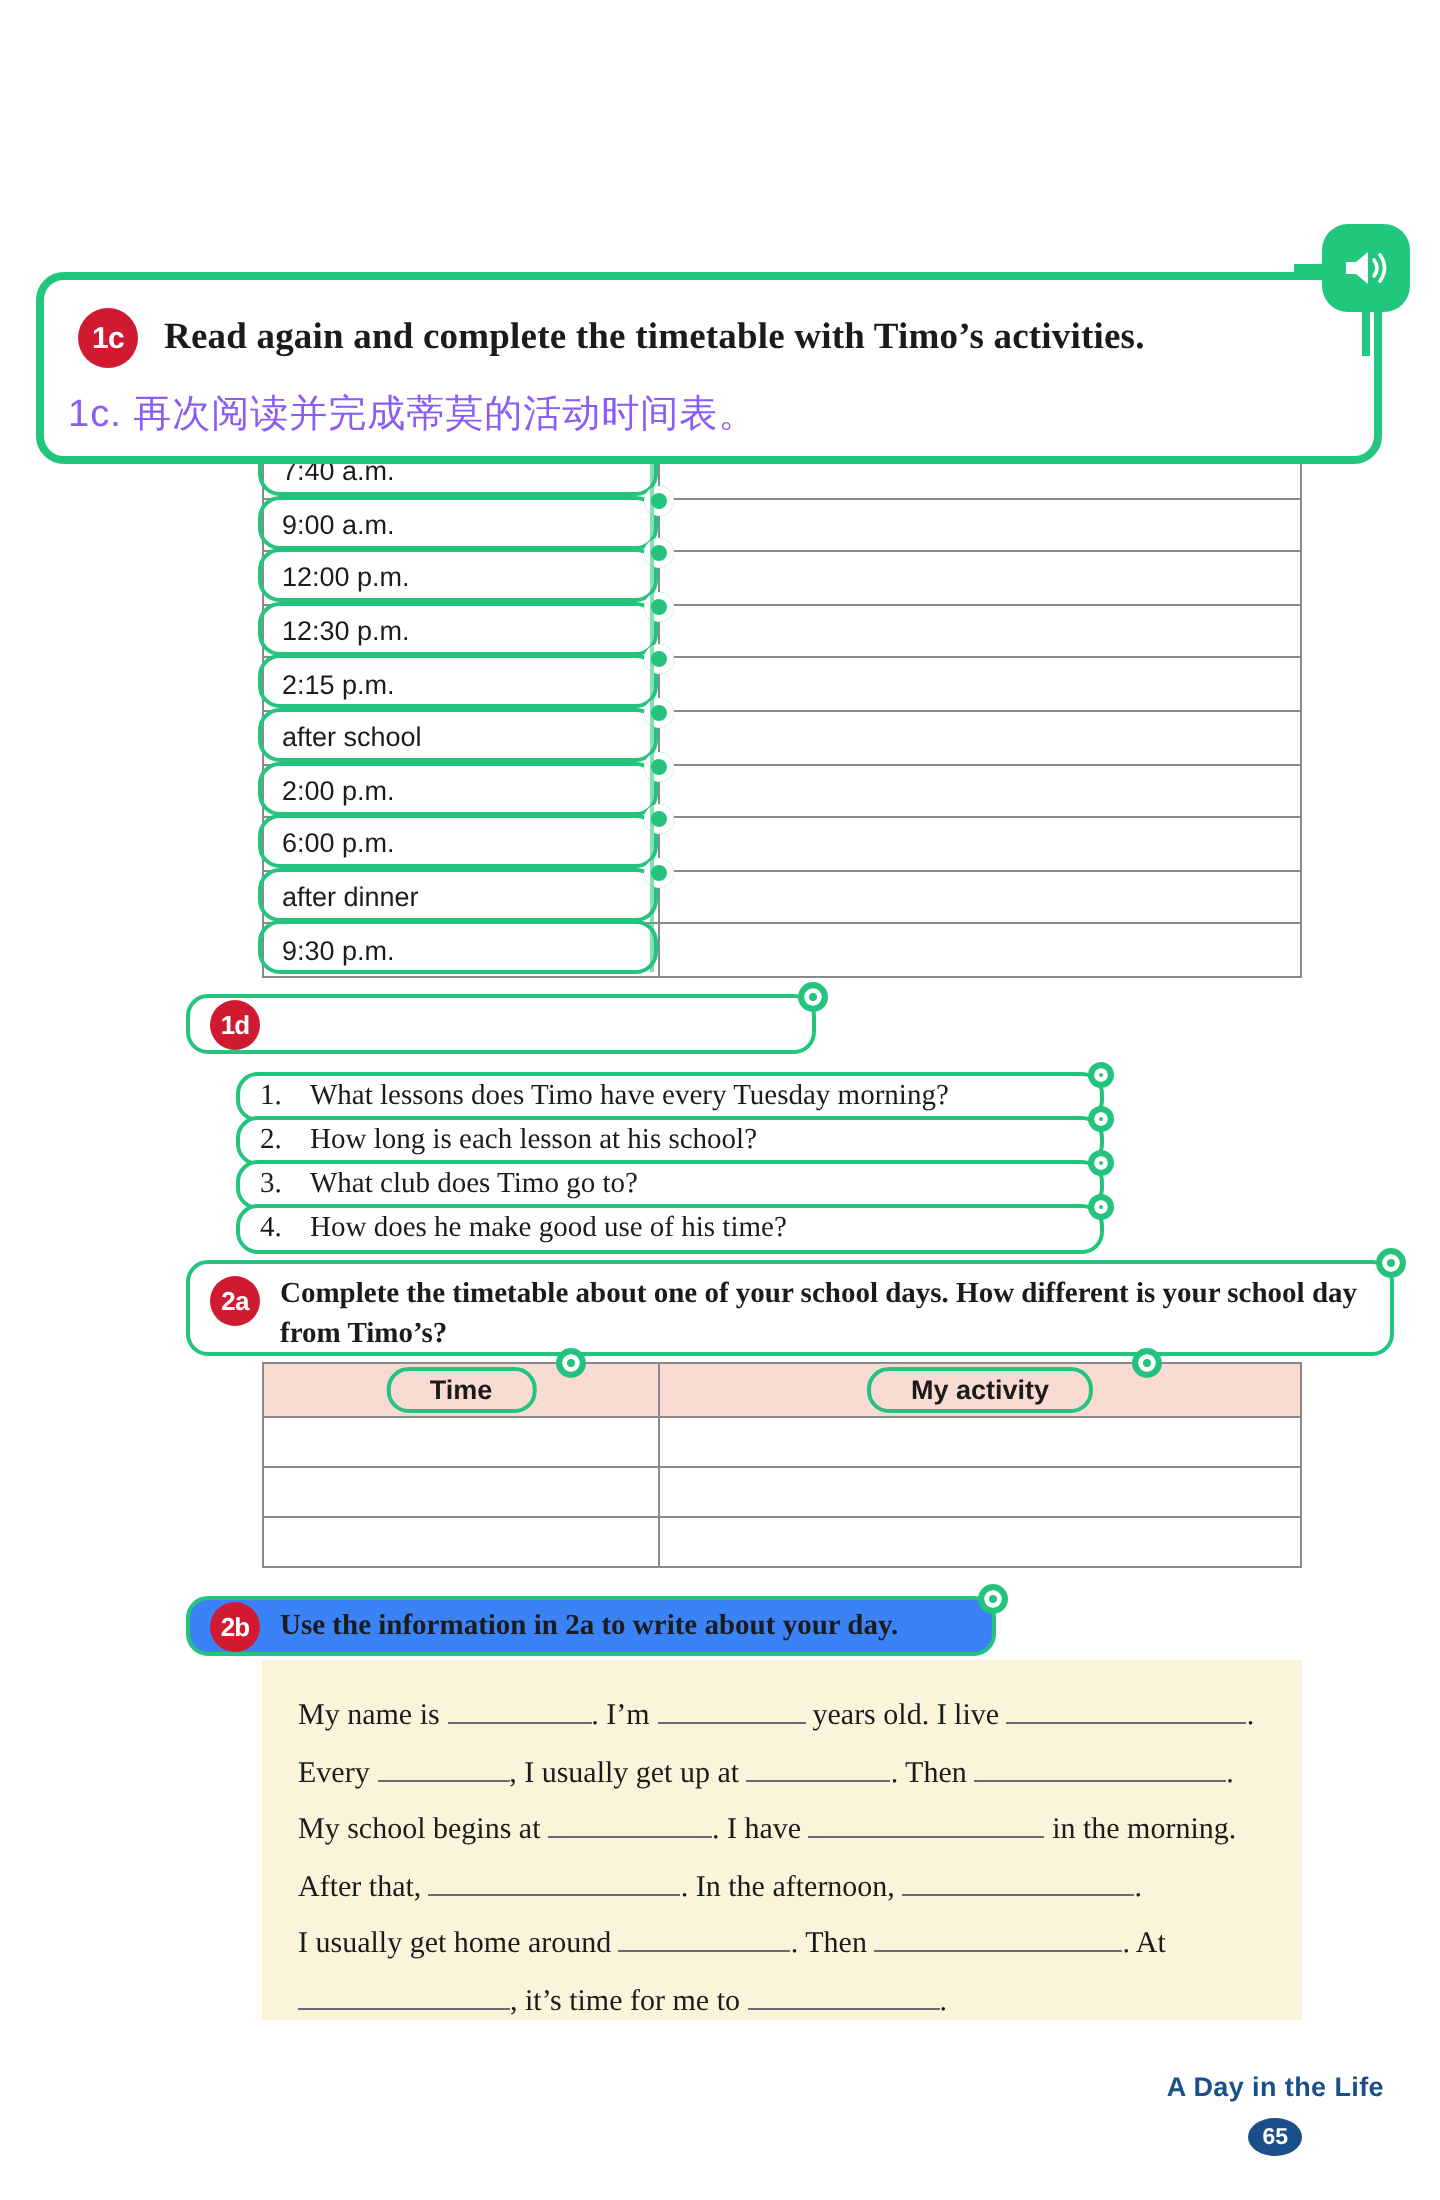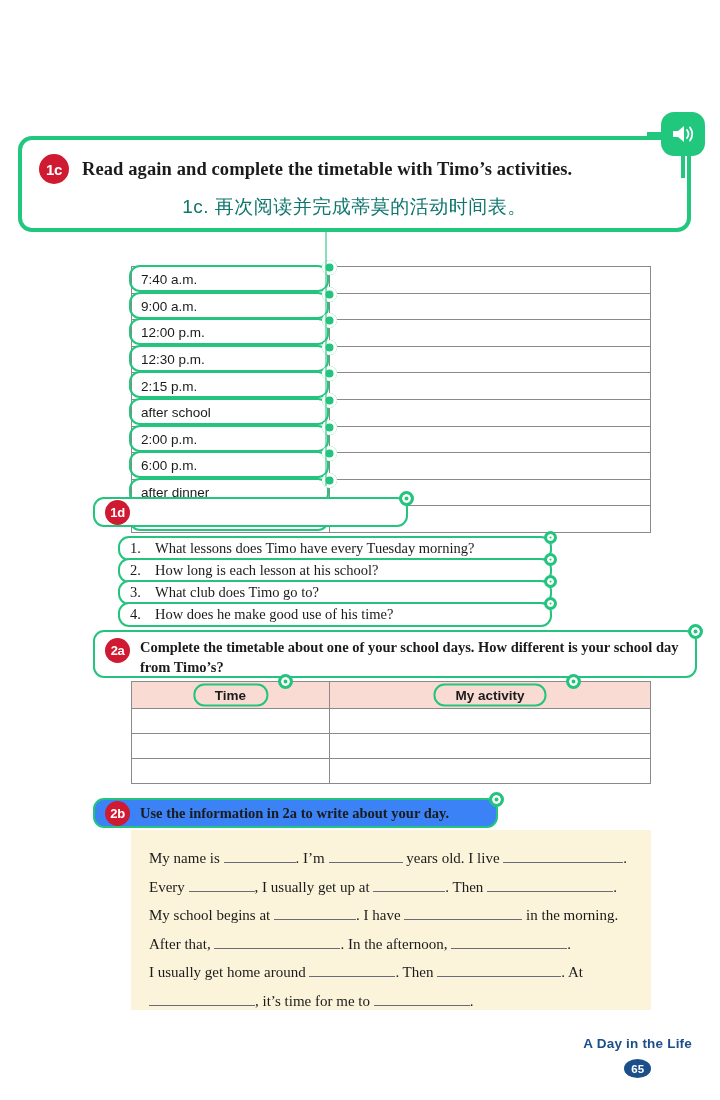--- a/index.html
+++ b/index.html
@@ -75,25 +75,25 @@
   #panel-1c .en-text {
     font-size: 18.5px;
     font-weight: bold;
     letter-spacing: 0.1px;
   }
   #panel-1c .zh-text {
     position: absolute;
     left: 0;
     right: 0;
     top: 54px;
-    text-align: center;
-    color: #0f766e;
+    color: #8b5cf6;
     font-family: "Liberation Sans", sans-serif;
     font-size: 19px;
     letter-spacing: 0.5px;
+    padding-left: 12px;
   }
 
   
   #speaker-btn {
     position: absolute;
     left: 661px;
     top: 112px;
     width: 44px;
     height: 44px;
     border-radius: 13px;
@@ -125,21 +125,20 @@
   
   #timetable {
     position: absolute;
     left: 131px;
     top: 222px;
     width: 520px;
     border: 1px solid #8a8a8a;
     border-bottom: none;
     box-sizing: border-box;
     background: #ffffff;
-    margin-top: 44px;
   }
   #timetable .tt-row {
     position: relative;
     display: flex;
     height: 26.6px;
     border-bottom: 1px solid #8a8a8a;
     box-sizing: border-box;
   }
   #timetable .tt-time {
     width: 198px;

